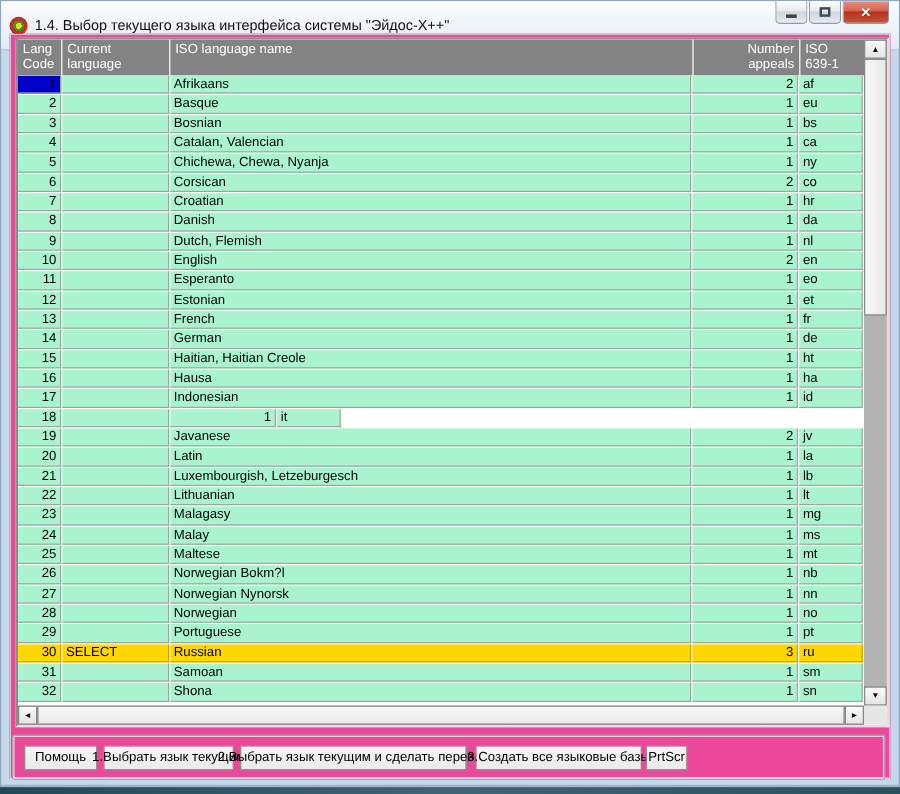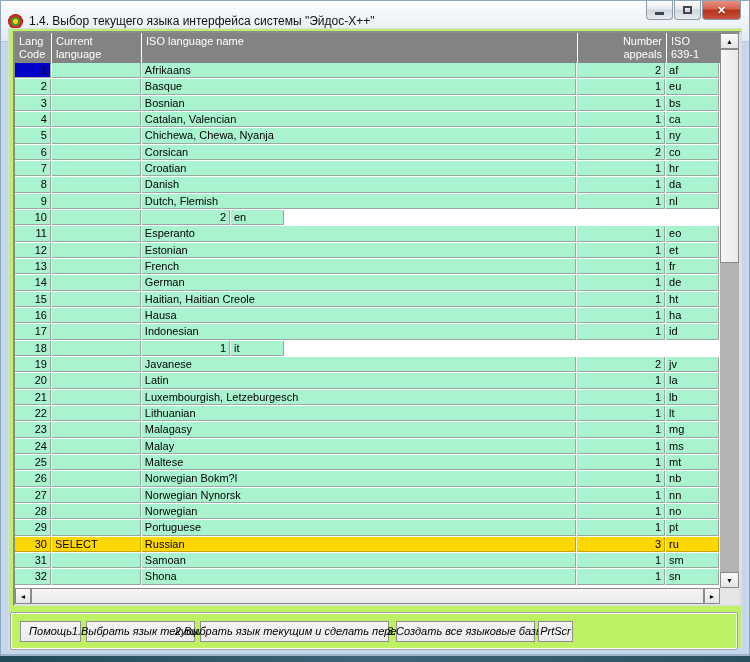--- a/index.html
+++ b/index.html
@@ -41,21 +41,21 @@
     width:39px;
     background: linear-gradient(#E98E7F,#D4624E 45%,#B8321C 50%,#C6523C);
     color:#fff;
   }
   .glyph-min { width:9px; height:3px; background:#3D4752; margin-top:7px; }
   .glyph-max { width:9px; height:8px; border:2px solid #3D4752; background:transparent; }
   .glyph-close { font-size:11px; font-weight:bold; color:#FFF; text-shadow:0 1px 1px #7A1406; }
   
   .client {
     position:absolute; left:8px; right:8px; top:28px; bottom:8px;
-    background:#bef264;
+    background:#ec4899;
     box-shadow: inset 0 0 0 1px #D7DEE8;
   }
   
   .table-outer {
     position:absolute; left:5px; top:3px; width:728px; height:575px;
     background:#FFFFFF;
     border:2px inset #E0E0E0;
   }
   .grid-header { display:flex; height:30px; background:#FFF; }
   .h-cell {
@@ -103,21 +103,20 @@
   .footer-panel {
     position:absolute; left:2px; right:4px; top:584px; height:38px;
     border:1px solid #A3A3A3; box-shadow: inset 0 0 0 1px #FFFFFF; border-radius:2px;
     display:flex; align-items:center; padding-left:9px;
   }
   .f-btn {
     height:21px; border:1px solid #8E8F8F; background:linear-gradient(#F4F4F4,#EBEBEB);
     font-family:"Liberation Sans", sans-serif; font-size:11px; color:#000;
     display:flex; align-items:center; justify-content:center; cursor:pointer;
     white-space:nowrap;
-    font-style:italic;
   }
   .fb0 { width:61px; }
   .fb1 { width:109px; margin-left:5px; }
   .fb2 { width:189px; margin-left:5px; }
   .fb3 { width:139px; margin-left:7px; }
   .fb4 { width:35px;  margin-left:3px; }
   .desktop-strip { position:absolute; left:0; bottom:0; width:750px; height:6px;
     background:linear-gradient(90deg,#1E4B55,#3E6478 50%,#27525C); }
 </style>
 </head>
@@ -215,20 +214,21 @@
           <div class="t-row">
             <div class="t-cell col0">9</div>
             <div class="t-cell col1"></div>
             <div class="t-cell col2">Dutch, Flemish</div>
             <div class="t-cell col3">1</div>
             <div class="t-cell col4">nl</div>
           </div>
           <div class="t-row">
             <div class="t-cell col0">10</div>
             <div class="t-cell col1"></div>
+            <div class="t-cell col2">English</div>
             <div class="t-cell col3">2</div>
             <div class="t-cell col4">en</div>
           </div>
           <div class="t-row">
             <div class="t-cell col0">11</div>
             <div class="t-cell col1"></div>
             <div class="t-cell col2">Esperanto</div>
             <div class="t-cell col3">1</div>
             <div class="t-cell col4">eo</div>
           </div>

